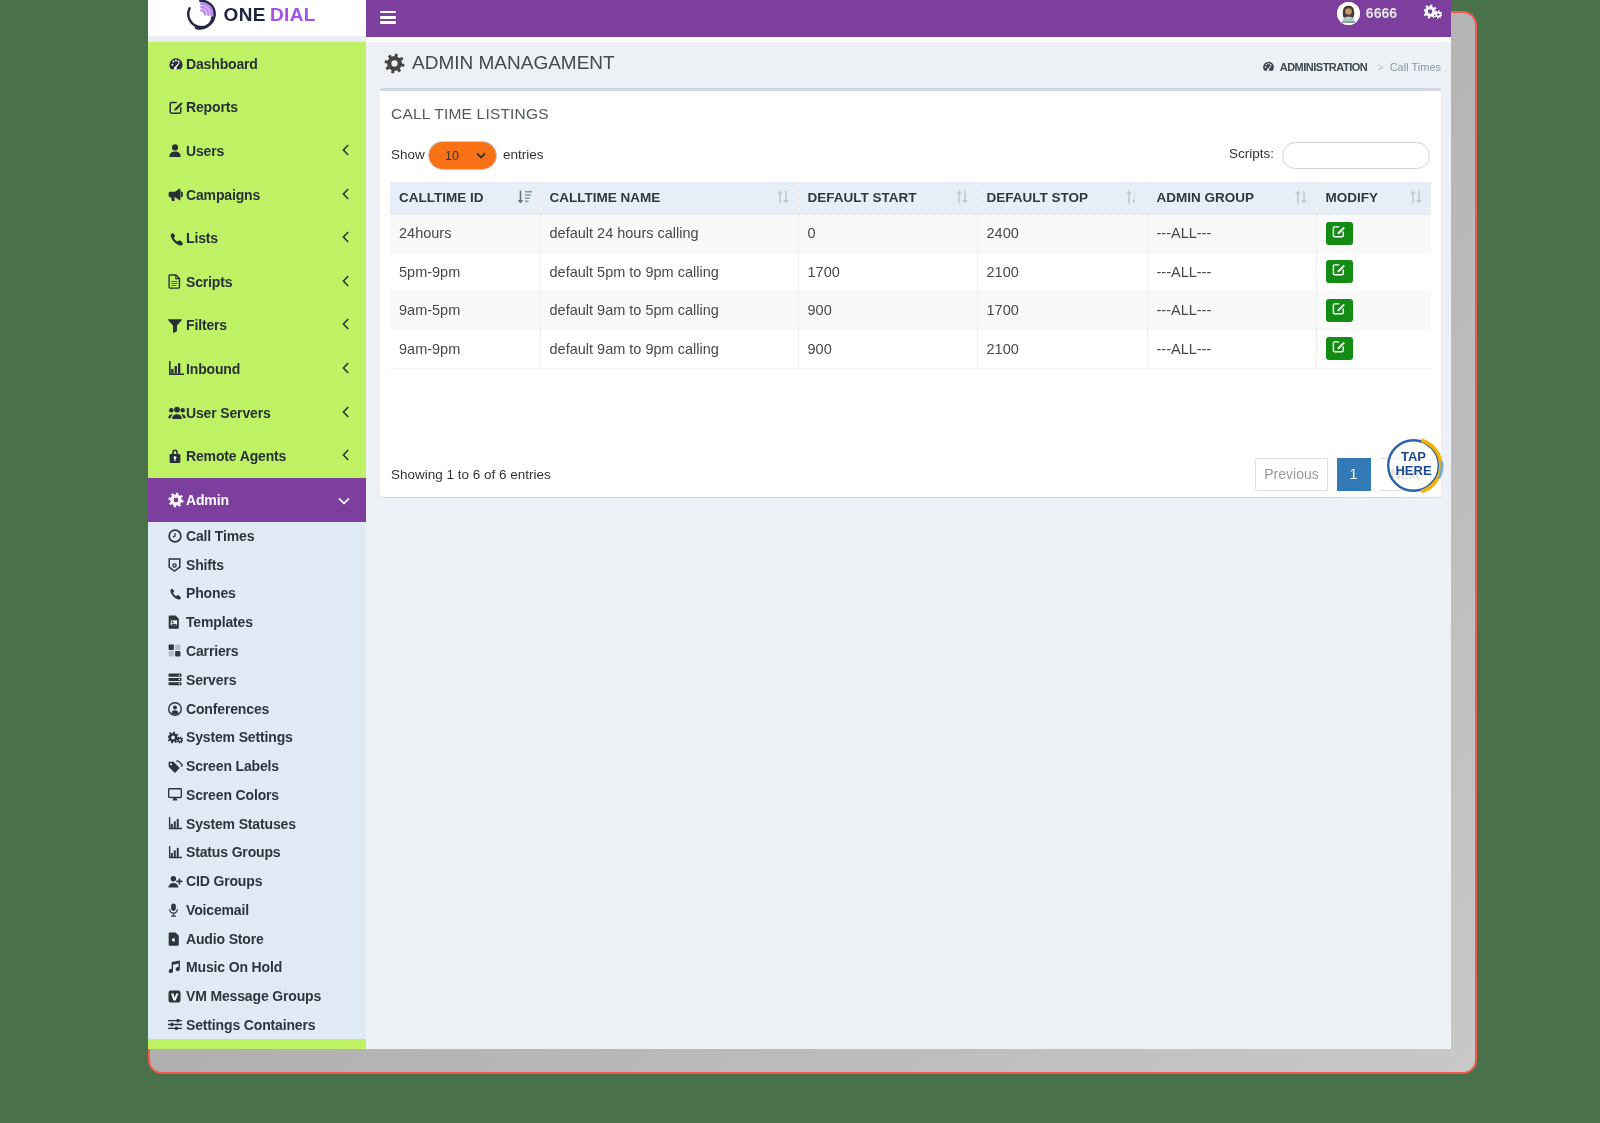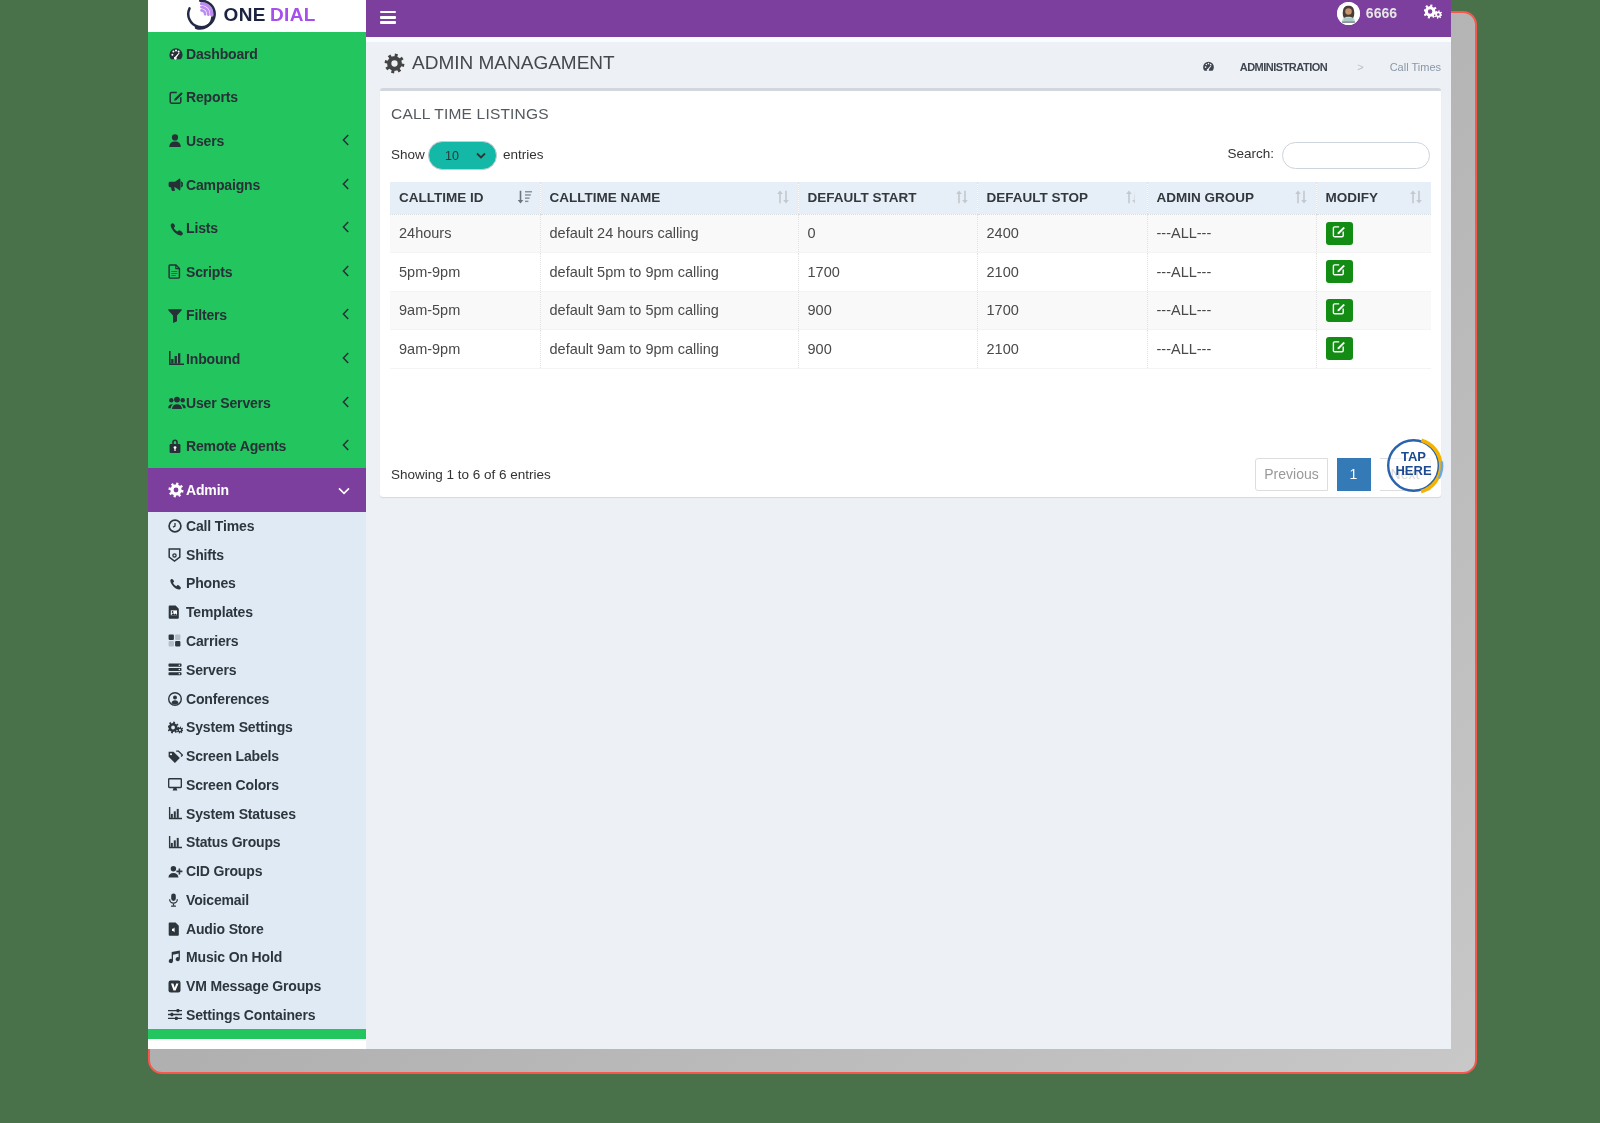--- a/index.html
+++ b/index.html
@@ -4,21 +4,21 @@
 <style>
 * { margin:0; padding:0; box-sizing:border-box; }
 html,body { width:1600px; height:1123px; overflow:hidden; }
 body { background:#49724a; font-family:"Liberation Sans", sans-serif; position:relative; }
 .frame { position:absolute; left:147.5px; top:11px; width:1329.5px; height:1063px; border:2.6px solid #f9564e; border-radius:14px; background:linear-gradient(135deg,#a6a6a6 0%,#b0b0b0 45%,#c8c8c8 100%); }
 .app { position:absolute; left:148px; top:0; width:1282px; height:1049px; background:#fff;padding-left:12px; }
 .logo { position:absolute; left:0; top:0; width:218px; height:36px; background:#fff; }
 .topbar { position:absolute; left:218px; top:0; width:1085px; height:37px; background:#7c3f9e; }
 .lstrip { position:absolute; left:0; top:36px; width:218px; height:6px; background:#e9ecf1; }
 .cstrip { position:absolute; left:218px; top:37px; width:1085px; height:5px; background:#fbfcfd; }
-.sidebar { position:absolute; left:0; top:32px; width:218px; height:1007px; background:#22c55e; }
+.sidebar { position:absolute; left:0; top:42px; width:218px; height:1007px; background:#bef264; }
 .content { position:absolute; left:218px; top:42px; width:1085px; height:1007px; background:#edf0f4; }
 
 .menu { width:218px; }
 .mi { display:flex; align-items:center; height:43.6px; padding:0 16px 0 20px; font-weight:bold; font-size:14px; color:#272f37; letter-spacing:-0.15px; }
 .mi .ic { width:18px; flex:0 0 18px; display:flex; align-items:center; }
 .mi .lb { margin-left:0; }
 .mi .ch { margin-left:auto; }
 .mi.active { background:#7c3f9e; color:#fff; }
 .submenu { background:#dfeaf4; }
 .smi { display:flex; align-items:center; height:28.77px; padding:0 16px 0 20px; font-weight:bold; font-size:14px; color:#2d363d; letter-spacing:-0.15px; }
@@ -28,29 +28,29 @@
 .burger div { height:2.4px; background:#fff; margin-bottom:2.8px; border-radius:1px; }
 .tb-right { position:absolute; right:0; top:0; height:37px; width:140px; }
 .tb-right .avatar { position:absolute; right:91px; top:2px; margin:0; }
 .tb-right .unum { position:absolute; right:54px; top:5px; margin:0; font-size:14px !important; }
 .tb-right > svg { position:absolute; right:9px; top:4px; margin:0 !important; }
 .avatar { width:23px; height:23px; border-radius:50%; background:#fff; overflow:hidden; position:relative; margin-top:-10px; }
 .unum { color:#e5e5e5; font-weight:bold; font-size:13px; margin:-9px 17px 0 9px; }
 
 .pgheader { position:absolute; left:18px; top:10px; display:flex; align-items:center; color:#45484d; }
 .pgheader .t { font-size:19px; margin-left:7px; }
-.crumbs { position:absolute; right:10px; top:18px; font-size:11px; color:#8b97a8; display:flex; align-items:center;gap:20px; }
+.crumbs { position:absolute; right:10px; top:18px; font-size:11px; color:#8b97a8; display:flex; align-items:center; }
 .crumbs b { color:#3f4650; font-weight:bold; margin:0 4px 0 5px; letter-spacing:-0.5px; }
 .crumbs .sep { color:#b9bfc7; margin:0 6px; }
 
 .card { position:absolute; left:14px; top:46px; width:1061px; height:409px; background:#fff; border-top:3px solid #d2d6de; border-radius:3px; box-shadow:0 1px 1px rgba(0,0,0,0.1); }
 .card .title { position:absolute; left:11px; top:14px; font-size:15.5px; color:#54595f; letter-spacing:0.2px; }
 .showrow { position:absolute; left:11px; top:50px; width:1039px; height:30px; font-size:13.5px; color:#333; }
 .showrow .lab1 { position:absolute; left:0; top:6px; }
-.selbox { position:absolute; left:37px; top:0; width:69px; height:29px; border:1px solid #c8ccd2; border-radius:15px; background:#14b8a6; }
+.selbox { position:absolute; left:37px; top:0; width:69px; height:29px; border:1px solid #c8ccd2; border-radius:15px; background:#f97316; }
 .selbox .v { position:absolute; left:16px; top:7px; font-size:12.5px; color:#333; }
 .selbox svg { position:absolute; right:10px; top:9px; }
 .showrow .lab2 { position:absolute; left:112px; top:6px; }
 .searchlab { position:absolute; right:156px; top:5px; }
 .searchbox { position:absolute; right:0px; top:0; width:148px; height:27px; margin-top:1px; border:1px solid #ccd4dc; border-radius:14px; background:#fff; }
 
 .tbl { position:absolute; left:10px; top:91px; width:1041px; border-collapse:collapse; table-layout:fixed; }
 .tbl th { background:#e6eff7; text-align:left; font-size:13.5px; color:#33383d; height:32px; padding:0 8px 0 9px; position:relative; border-bottom:1px dotted #d8dde2; }
 .tbl td { font-size:14.5px; color:#494949; height:38.5px; padding:0 8px 0 9px; border-bottom:1px solid #f4f4f4; }
 .tbl td+td, .tbl th+th { border-left:1px dotted #e2e2e2; }
@@ -418,21 +418,21 @@
       <div class="title">CALL TIME LISTINGS</div>
       <div class="showrow">
         <span class="lab1">Show</span>
         <span class="selbox">
             <span class="v">10</span>
             <svg width="10" height="9" viewBox="0 0 10 9" fill="none" stroke="#333" stroke-width="1.8">
               <path d="M1 2.5l4 4 4-4"></path>
             </svg>
           </span>
         <span class="lab2">entries</span>
-        <span class="searchlab">Search:</span>
+        <span class="searchlab">Scripts:</span>
         <span class="searchbox"></span>
       </div>
       <table class="tbl">
         <colgroup>
             <col style="width:150px">
             <col style="width:258px">
             <col style="width:179px">
             <col style="width:170px">
             <col style="width:169px">
             <col style="width:115px">

